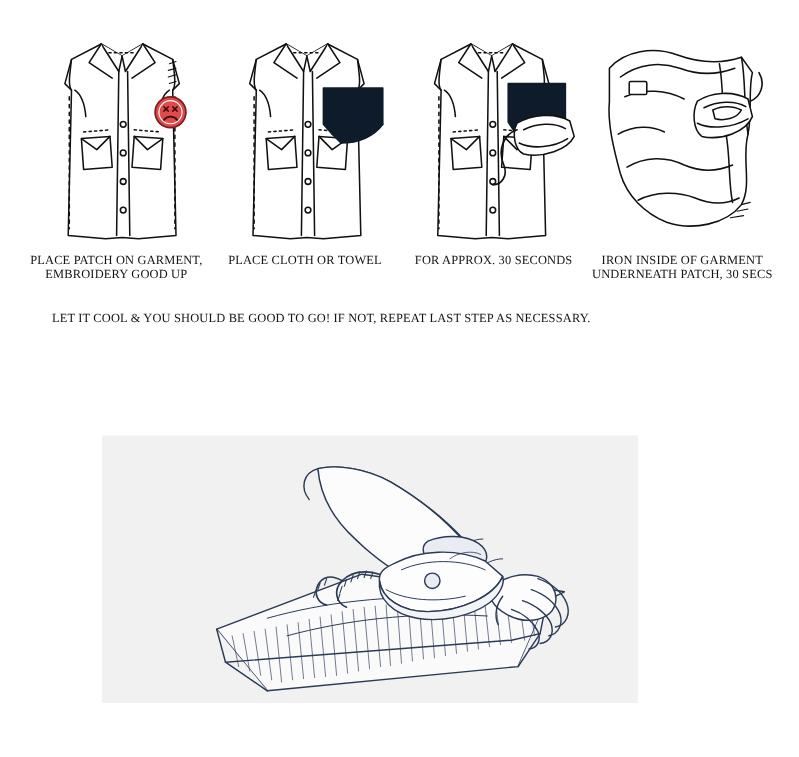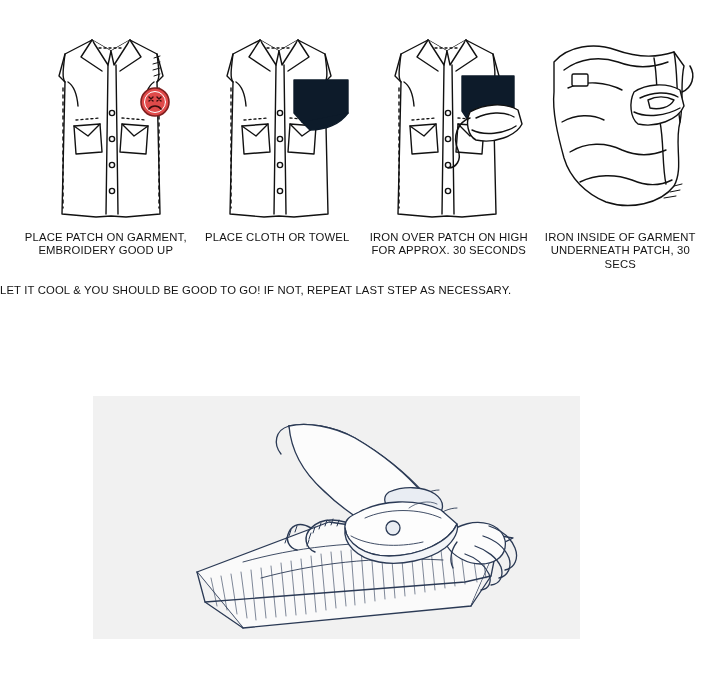--- a/index.html
+++ b/index.html
@@ -15,20 +15,21 @@
     color: #1a1a1a;
     position: relative;
     overflow: hidden;
   }
 
   #instruction-sheet {
     position: absolute;
     left: 0; top: 0;
     width: 726px;
     height: 688px;
+    font-family: Liberation Serif, serif;
   }
 
   
   .steps-row {
     position: absolute;
     left: 30px;
     top: 18px;
     width: 666px;
     height: 215px;
     display: flex;
@@ -60,20 +61,21 @@
     letter-spacing: 0.15px;
     color: #141414;
   }
 
   
   .footnotes {
     position: absolute;
     left: 0;
     top: 281px;
     width: 584px;
+    text-align: center;
   }
   .footnote {
     font-size: 11.3px;
     line-height: 18px;
     letter-spacing: 0.15px;
     color: #141414;
     white-space: nowrap;
   }
   .footnote.second {
     padding-left: 4px;
@@ -256,21 +258,20 @@
 
   <div class="captions-row">
     <div class="caption">
       <div>PLACE PATCH ON GARMENT,</div>
       <div>EMBROIDERY GOOD UP</div>
     </div>
     <div class="caption">
       <div>PLACE CLOTH OR TOWEL</div>
     </div>
     <div class="caption">
-      <div>IRON OVER PATCH ON HIGH</div>
       <div>FOR APPROX. 30 SECONDS</div>
     </div>
     <div class="caption">
       <div>IRON INSIDE OF GARMENT</div>
       <div>UNDERNEATH PATCH, 30 SECS</div>
     </div>
   </div>
 
   <div class="footnotes">
     <div class="footnote">LET IT COOL &amp; YOU SHOULD BE GOOD TO GO! IF NOT, REPEAT LAST STEP AS NECESSARY.</div>

